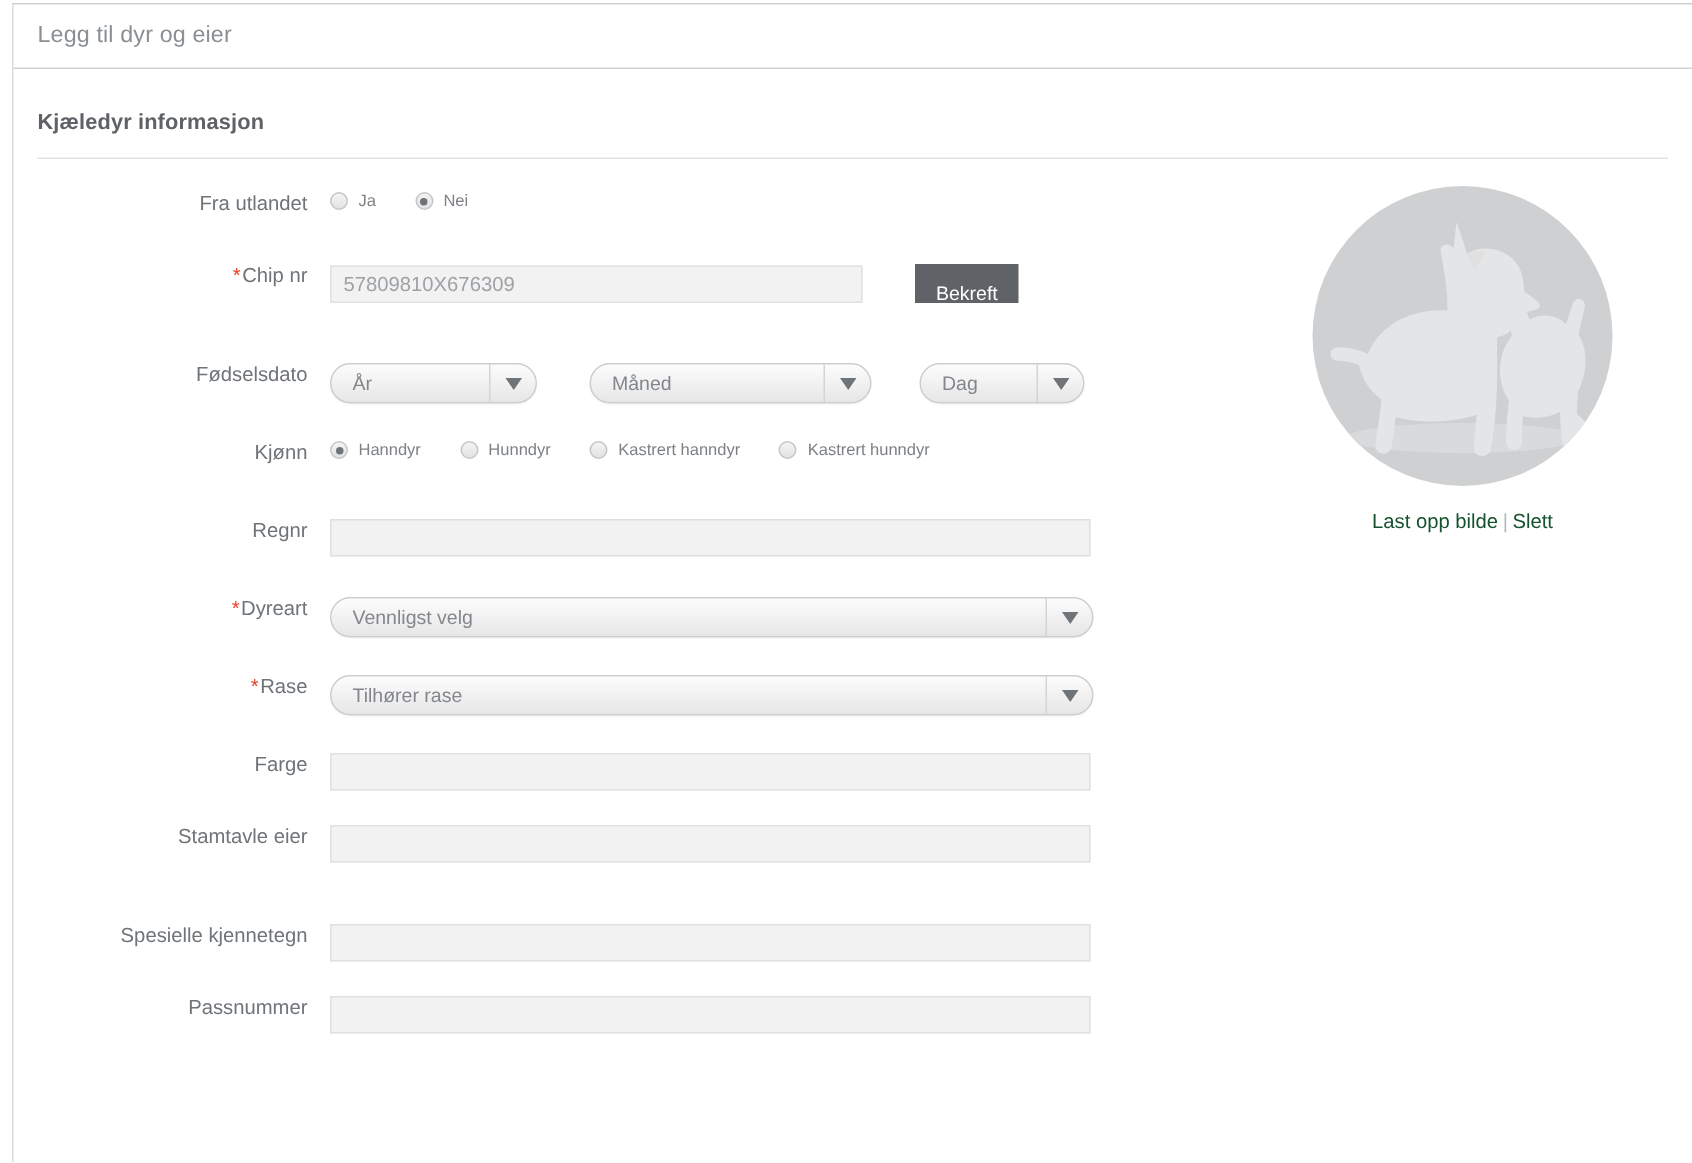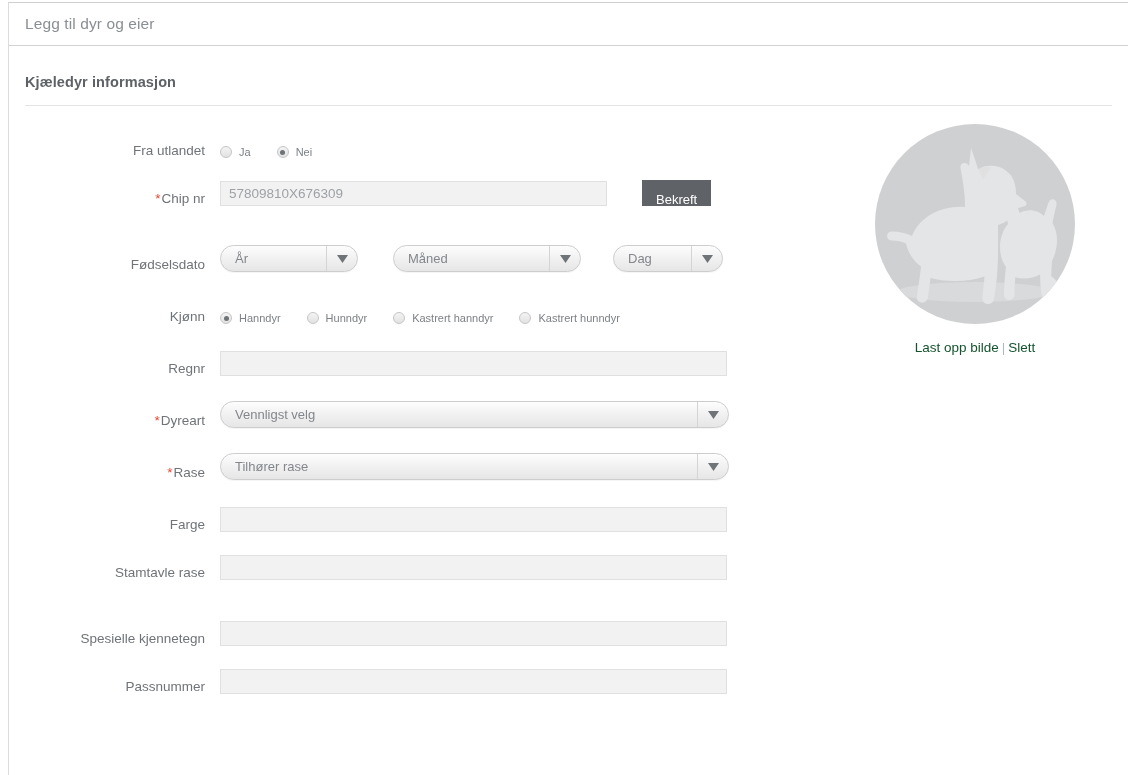--- a/index.html
+++ b/index.html
@@ -65,21 +65,21 @@
   
   .form-wrap {
     position: relative;
     padding-top: 22px;
   }
   .form-col {
     width: 740px;
   }
   .row {
     display: flex;
-    align-items: flex-end;
+    align-items: flex-start;
     min-height: 30px;
   }
   .label {
     width: 195px;
     text-align: right;
     padding-right: 15px;
     font-size: 13.5px;
     color: #6f7479;
     box-sizing: border-box;
     white-space: nowrap;
@@ -104,21 +104,21 @@
     box-sizing: border-box;
     font-family: "Liberation Sans", sans-serif;
     font-size: 13.5px;
     color: #8d9196;
     padding: 0 8px;
     outline: none;
     border-radius: 0;
   }
   .txt::placeholder { color: #9ea2a6; opacity: 1; }
   .txt-wide { width: 507px; }
-  .txt-chip { width: 387px; }
+  .txt-chip { width: 355px; }
 
   
   .btn-confirm {
     margin-left: 35px;
     background: #5f6368;
     color: #ffffff;
     border: none;
     height: 26px;
     padding: 12px 14px;
     font-family: "Liberation Sans", sans-serif;
@@ -390,21 +390,21 @@
         <div class="row">
           <div class="label">Farge</div>
           <div class="field">
             <input class="txt txt-wide" type="text" placeholder="" style="">
           </div>
         </div>
 
         <div class="gap-18"></div>
 
         <div class="row">
-          <div class="label">Stamtavle rase</div>
+          <div class="label">Stamtavle eier</div>
           <div class="field">
             <input class="txt txt-wide" type="text" placeholder="" style="">
           </div>
         </div>
 
         <div class="gap-18"></div>
 
 
         <div class="gap-18"></div>
 

